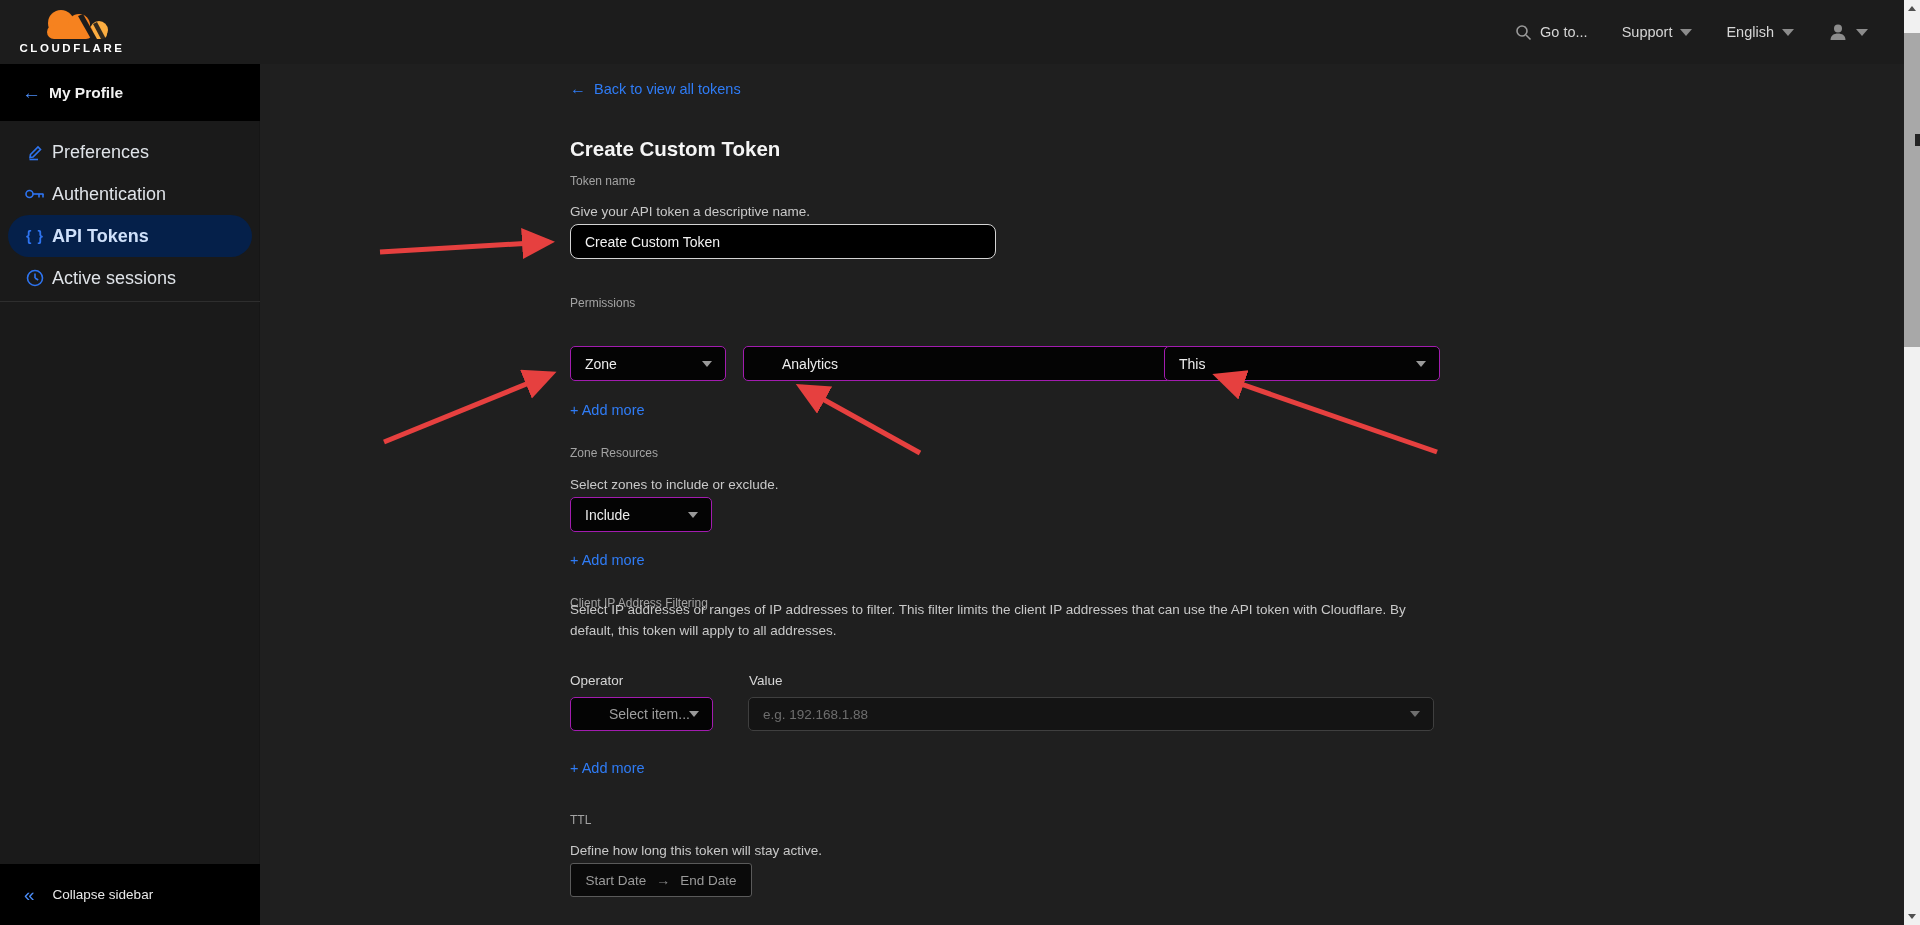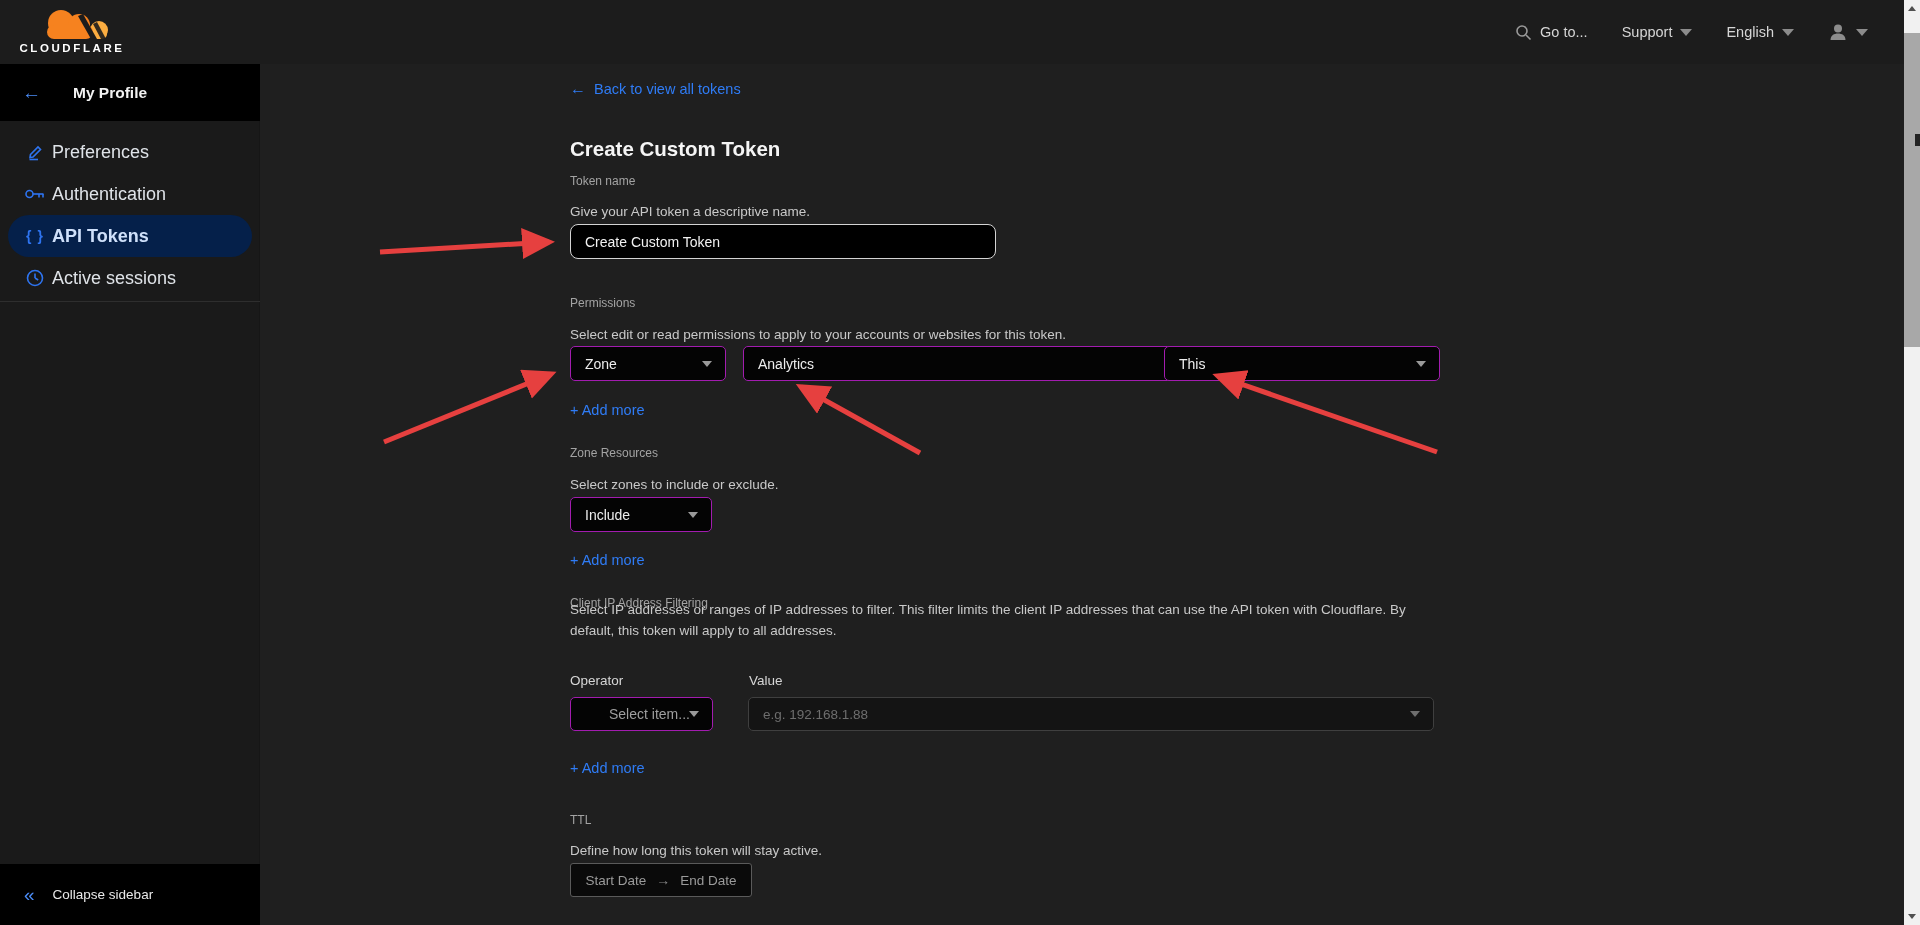--- a/index.html
+++ b/index.html
@@ -14,21 +14,21 @@
   .brand { position:absolute; left:17px; top:6px; width:110px; height:48px; cursor:pointer; }
   .brand-word { position:absolute; left:0; top:36px; width:110px; text-align:center;
     font-size:11.5px; font-weight:bold; letter-spacing:2.6px; color:#fff; }
   .topbar-right { position:absolute; right:52px; top:0; height:64px; display:flex; align-items:center; gap:34px; }
   .tb-item { display:flex; align-items:center; gap:8px; color:#d6d6d6; font-size:14.5px; cursor:pointer; }
   .caret-down { width:0; height:0; border-left:6px solid transparent; border-right:6px solid transparent; border-top:7px solid #8c8c8c; }
   
   .sidebar { position:absolute; left:0; top:64px; width:260px; height:861px; background:#1a1a1a; border-right:1px solid #161616; z-index:4; }
   .sb-header { position:absolute; left:0; top:0; width:260px; height:57px; background:#000; display:flex; align-items:center; cursor:pointer; }
   .sb-back { margin-left:22px; color:#4b8df8; font-size:19px; line-height:1; }
-  .sb-title { margin-left:32px; color:#f2f2f2; font-size:15.5px; font-weight:bold; }
+  .sb-title { margin-left:8px; color:#f2f2f2; font-size:15.5px; font-weight:bold; }
   .sb-nav { position:absolute; left:0; top:67px; width:260px; }
   .sb-item { position:relative; height:42px; margin:0 8px; display:flex; align-items:center; border-radius:21px; cursor:pointer; }
   .sb-item .sb-icon { width:26px; margin-left:14px; display:flex; justify-content:center; color:#2e74f0; }
   .sb-item .sb-label { margin-left:4px; font-size:18px; color:#dfe3e8; }
   .sb-item.selected { background:#05204a; }
   .sb-item.selected .sb-label { color:#cfe0fa; font-weight:bold; }
   .braces-glyph { font-size:14px; font-weight:bold; color:#2e74f0; letter-spacing:1px; }
   .sb-divider { position:absolute; left:0; top:237px; width:260px; height:1px; background:#2e2e2e; }
   .sb-footer { position:absolute; left:0; bottom:0; width:260px; height:61px; background:#000; display:flex; align-items:center; cursor:pointer; }
   .sb-collapse-icon { margin-left:24px; color:#4b8df8; font-size:19px; line-height:1; }
@@ -175,26 +175,25 @@
       <span>Back to view all tokens</span>
     </div>
 
     <div class="abs page-title" style="left:0; top:73px;">Create Custom Token</div>
 
     <div class="abs sec-label" style="left:0; top:110px;">Token name</div>
     <div class="abs sec-desc" style="left:0; top:137px;">Give your API token a descriptive name.</div>
     <input class="abs text-input" style="left: 0px; top: 160px; width: 426px; height: 35px;" type="text" value="Create Custom Token">
 
     <div class="abs sec-label" style="left:0; top:232px;">Permissions</div>
-    <div class="abs sec-desc" style="left:0; top:260px;">Select edit or read permissions to apply to your accounts or websites for this token.</div>
     <div class="abs select-box" style="left:0; top:282px; width:156px;">
       <span class="sel-value">Zone</span>
       <span class="sel-caret"></span>
     </div>
-    <div class="abs select-box" style="left:173px; top:282px; width:480px;">
+    <div class="abs select-box" style="left:173px; top:282px; width:480px;padding-left:24px;">
       <span class="sel-value">Analytics</span>
       <span class="sel-caret"></span>
     </div>
     <div class="abs select-box" style="left:594px; top:282px; width:276px;">
       <span class="sel-value">This</span>
       <span class="sel-caret"></span>
     </div>
     <div class="abs add-more" style="left:0; top:338px;">+ Add more</div>
 
     <div class="abs sec-label" style="left:0; top:382px;">Zone Resources</div>

